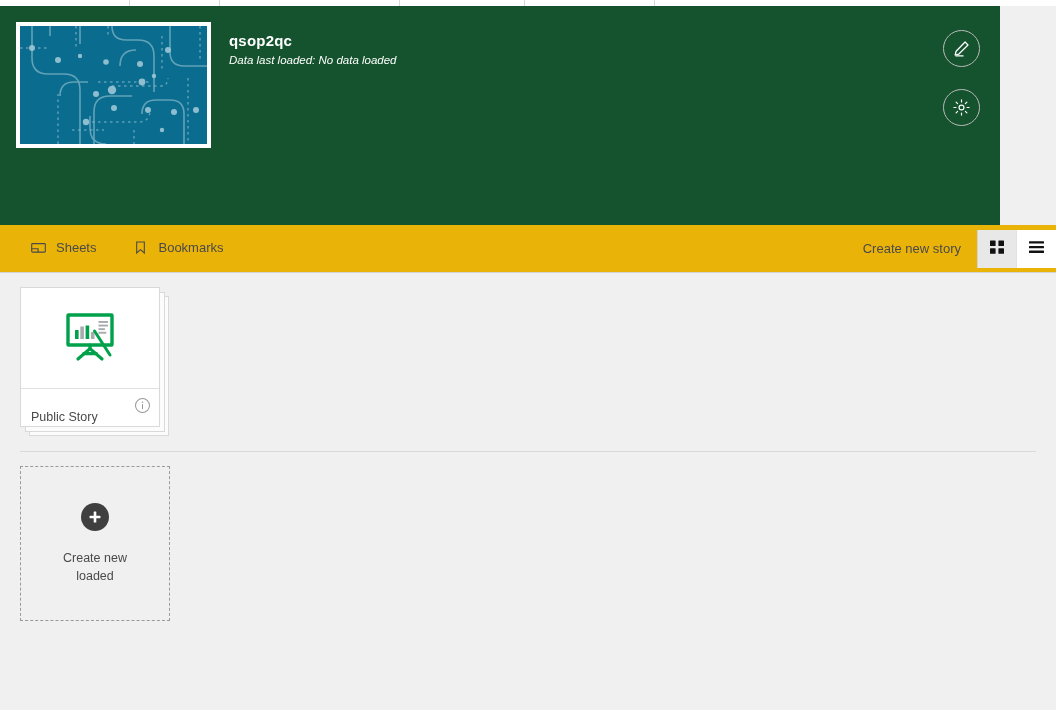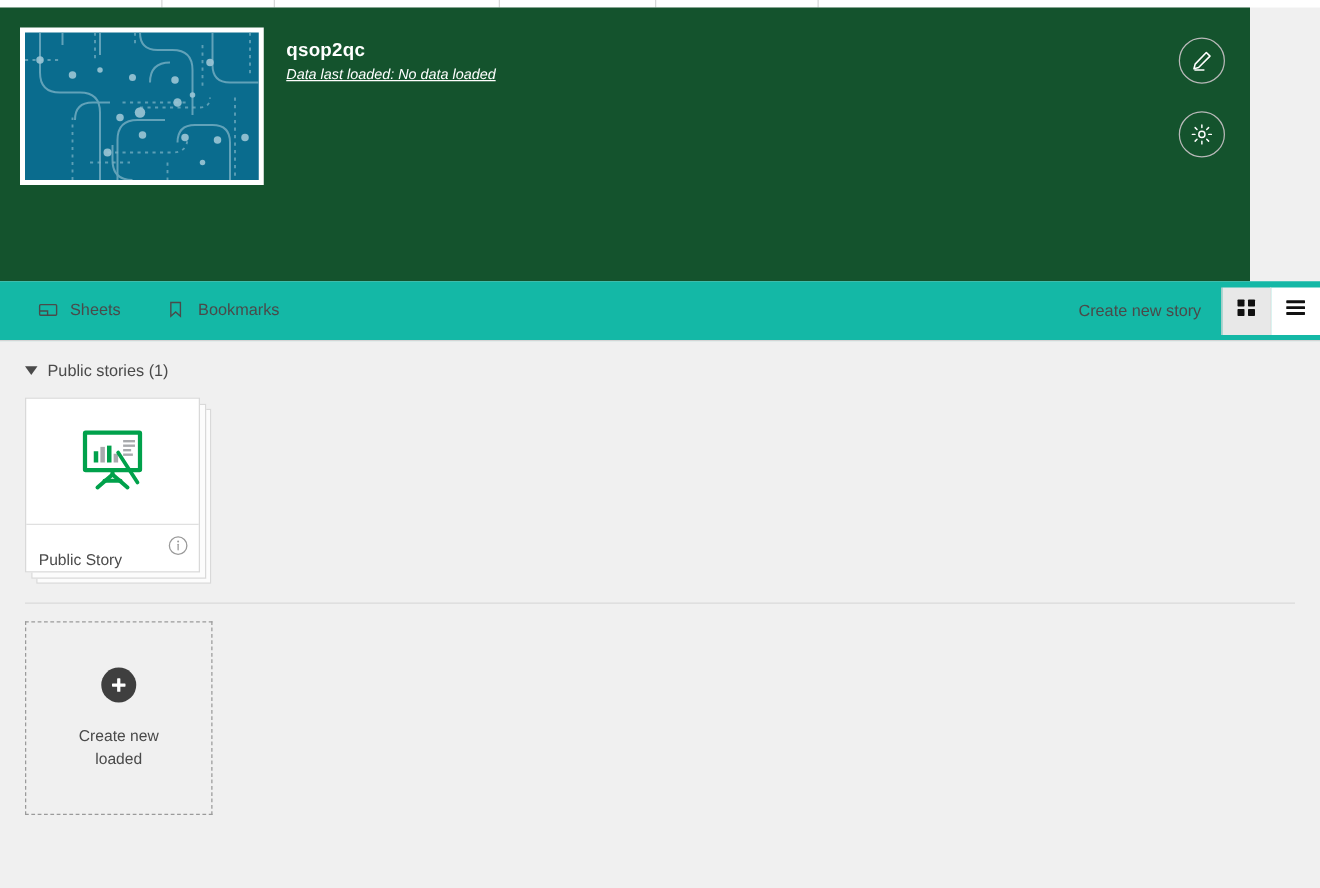--- a/index.html
+++ b/index.html
@@ -39,41 +39,41 @@
   }
   .thumb svg { display: block; width: 100%; height: 100%; }
 
   .app-title {
     position: absolute; left: 229px; top: 26px;
     font-size: 15px; font-weight: bold; color: #ffffff;
     letter-spacing: .2px;
   }
   .app-subtitle {
     position: absolute; left: 229px; top: 48px;
-    font-size: 11.5px; font-style: italic; color: #ffffff; text-decoration: underline;
+    font-size: 11.5px; font-style: italic; color: #ffffff;
   }
 
   .circ-btn {
     position: absolute; right: 20px;
     width: 37px; height: 37px;
     border-radius: 50%;
     border: 1px solid #b9b9b9;
     background: transparent;
     display: flex; align-items: center; justify-content: center;
     cursor: pointer;
   }
   .circ-btn.edit { top: 24px; }
   .circ-btn.settings { top: 83px; }
   .circ-btn svg { display: block; }
 
   
   .tabbar {
     position: absolute; top: 225px; left: 0;
     width: 1056px; height: 48px;
-    background: #14b8a6;
+    background: #eab308;
     border-bottom: 1px solid #d4d4d4;
     display: flex; align-items: center;
   }
   .tab {
     height: 48px;
     display: flex; align-items: center; gap: 9px;
     padding: 0 18px;
     font-size: 13px; color: #4a4a4a;
     cursor: pointer;
     position: relative;
@@ -317,24 +317,20 @@
             <rect x="1" y="11.6" width="15" height="2.3" rx="0.5"></rect>
           </svg>
         </span>
       </div>
     </div>
   </div>
 </div>
 
 <div class="content">
 
-  <div class="section-head">
-    <span class="caret"></span>
-    <span>Public stories (1)</span>
-  </div>
 
   <div class="card-row">
     <div class="story-wrap">
       <div class="stack s2"></div>
       <div class="stack"></div>
       <div class="story-card">
         <div class="story-thumb">
           <span>
             <svg width="58" height="58" viewBox="0 0 58 58" fill="none">
               <rect x="7" y="8" width="44" height="30" rx="0.5" fill="#ffffff" stroke="#00a14b" stroke-width="3.4"></rect>

